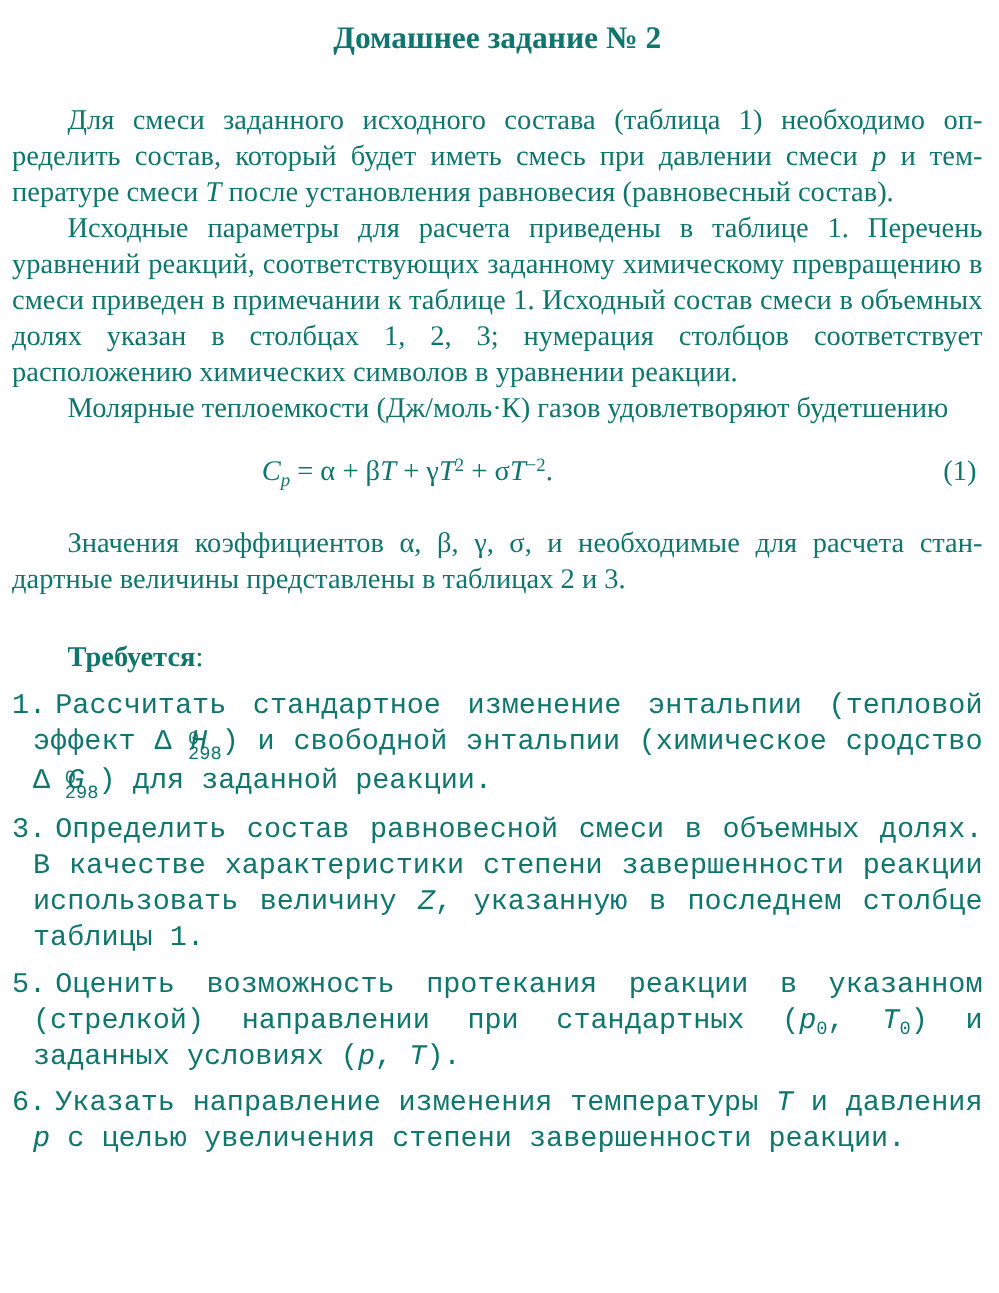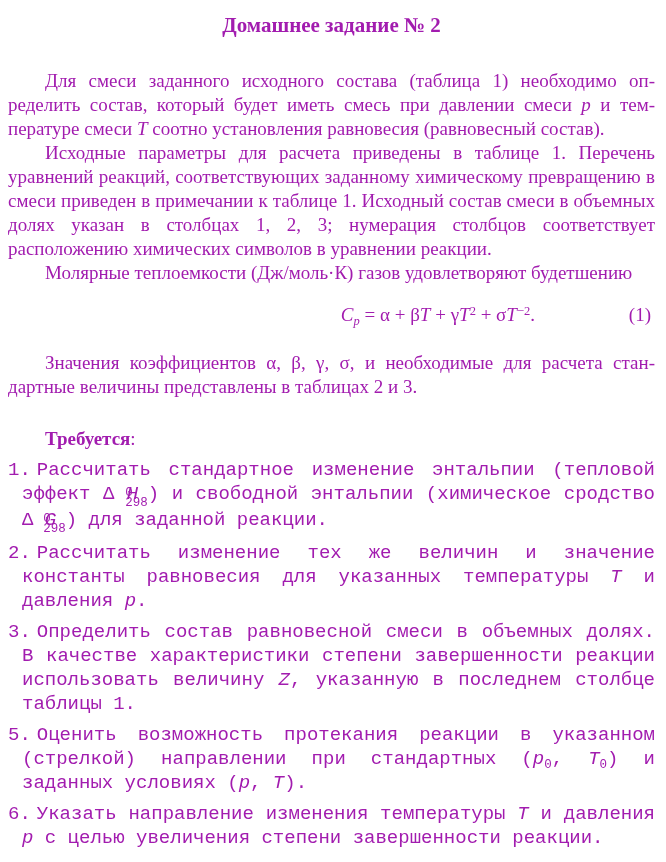--- a/index.html
+++ b/index.html
@@ -1,27 +1,27 @@
 <!DOCTYPE html>
 <html lang="ru"><head>
 <meta charset="utf-8">
 <style>
   html, body { margin: 0; padding: 0; background: #e8e8e8; }
   .page {
     width: 666px; height: 862px; box-sizing: border-box;
-    background: #ffffff; color: #a21caf;
+    background: #ffffff; color: #0f766e;
     font-family: "Liberation Serif", serif;
     font-size: 19px; line-height: 24px;
     padding: 12px 11px 0 8px;
     overflow: hidden;
   }
   .title { text-align: center; font-weight: 700; font-size: 21px; line-height: 27px; margin: 0 0 30px 0; }
   .title-line { display: block; }
   p.body { margin: 0; text-align: justify; text-indent: 37px; }
-  .equation { position: relative; margin: 14px 0 20px 0; height: 32px; line-height: 32px; text-align: right; padding-right: 120px; }
+  .equation { position: relative; margin: 14px 0 20px 0; height: 32px; line-height: 32px; text-align: center; padding-right: 120px; }
   .eq-number { position: absolute; right: 4px; top: 0; }
   .requires { margin: 28px 0 0 0; text-indent: 37px; }
   .requires b { font-weight: 700; }
   ol.tasks { list-style: none; margin: 3px 0 0 0; padding: 0; font-family: Liberation Mono, monospace; }
   li.task { margin-top: 7px; padding-left: 14px; text-indent: -14px; text-align: justify; }
   .task-num { padding-right: 6px; }
   .it { font-style: italic; }
   sup.r, sub.r { font-size: 12.5px; line-height: 0; position: relative; vertical-align: baseline; }
   sup.r { top: -0.5em; }
   sub.r { top: 0.28em; }
@@ -30,34 +30,33 @@
 </style>
 </head>
 <body>
 
 <div class="page">
   <div class="title">
     <span class="title-line">Домашнее задание № 2</span>
   </div>
 
   <div id="intro">
-      <p class="body"><span>Для смеси заданного исходного состава (таблица 1) необходимо оп­ределить состав, который будет иметь смесь при давлении смеси </span><span class="it">p</span><span> и тем­пературе смеси </span><span class="it">T</span><span> соотно установления равновесия (равновесный состав).</span></p>
+      <p class="body"><span>Для смеси заданного исходного состава (таблица 1) необходимо оп­ределить состав, который будет иметь смесь при давлении смеси </span><span class="it">p</span><span> и тем­пературе смеси </span><span class="it">T</span><span> после установления равновесия (равновесный состав).</span></p>
       <p class="body"><span>Исходные параметры для расчета приведены в таблице 1. Перечень уравнений реакций, соответствующих заданному химическому превраще­нию в смеси приведен в примечании к таблице 1. Исходный состав смеси в объемных долях указан в столбцах 1, 2, 3; нумерация столбцов соответст­вует расположению химических символов в уравнении реакции.</span></p>
       <p class="body"><span>Молярные теплоемкости (Дж/моль·К) газов удовлетворяют будет­шению</span></p>
     </div>
 
   <div class="equation">
     <span class="eq-formula"><span class="it">C</span><sub class="r it">p</sub><span> = α + β</span><span class="it">T</span><span> + γ</span><span class="it">T</span><sup class="r">2</sup><span> + σ</span><span class="it">T</span><sup class="r">−2</sup><span>.</span></span>
     <span class="eq-number">(1)</span>
   </div>
 
   <p class="body"><span>Значения коэффициентов α, β, γ, σ, и необходимые для расчета стан­дартные величины представлены в таблицах 2 и 3.</span></p>
 
   <p class="requires"><b>Требуется</b><span>:</span></p>
 
   <ol class="tasks" id="tasks">
       <li class="task"><span class="task-num">1.</span><span><span>Рассчитать стандартное изменение энтальпии (тепловой эффект Δ&nbsp;</span><span class="it">H</span><span class="supsub"><span class="s-sup">0</span><span class="s-sub">298</span></span><span>) и свободной энтальпии (химическое сродство Δ&nbsp;</span><span class="it">G</span><span class="supsub"><span class="s-sup">0</span><span class="s-sub">298</span></span><span>) для заданной реак­ции.</span></span></li>
-      <li class="task"><span class="task-num">2.</span><span><span>Рассчитать изменение тех же величин и значение константы равновесия для указанных температуры </span><span class="it">T</span><span> и давления </span><span class="it">p</span><span>.</span></span></li>
       <li class="task"><span class="task-num">3.</span><span><span>Определить состав равновесной смеси в объемных долях. В качестве ха­рактеристики степени завершенности реакции использовать величину </span><span class="it">Z</span><span>, указанную в последнем столбце таблицы 1.</span></span></li>
       <li class="task"><span class="task-num">5.</span><span><span>Оценить возможность протекания реакции в указанном (стрелкой) на­правлении при стандартных (</span><span class="it">p</span><sub class="r">0</sub><span>, </span><span class="it">T</span><sub class="r">0</sub><span>) и заданных условиях (</span><span class="it">p</span><span>, </span><span class="it">T</span><span>).</span></span></li>
       <li class="task"><span class="task-num">6.</span><span><span>Указать направление изменения температуры </span><span class="it">T</span><span> и давления </span><span class="it">p</span><span> с целью увеличения степени завершенности реакции.</span></span></li>
     </ol>
 </div>
 
 </body></html>

